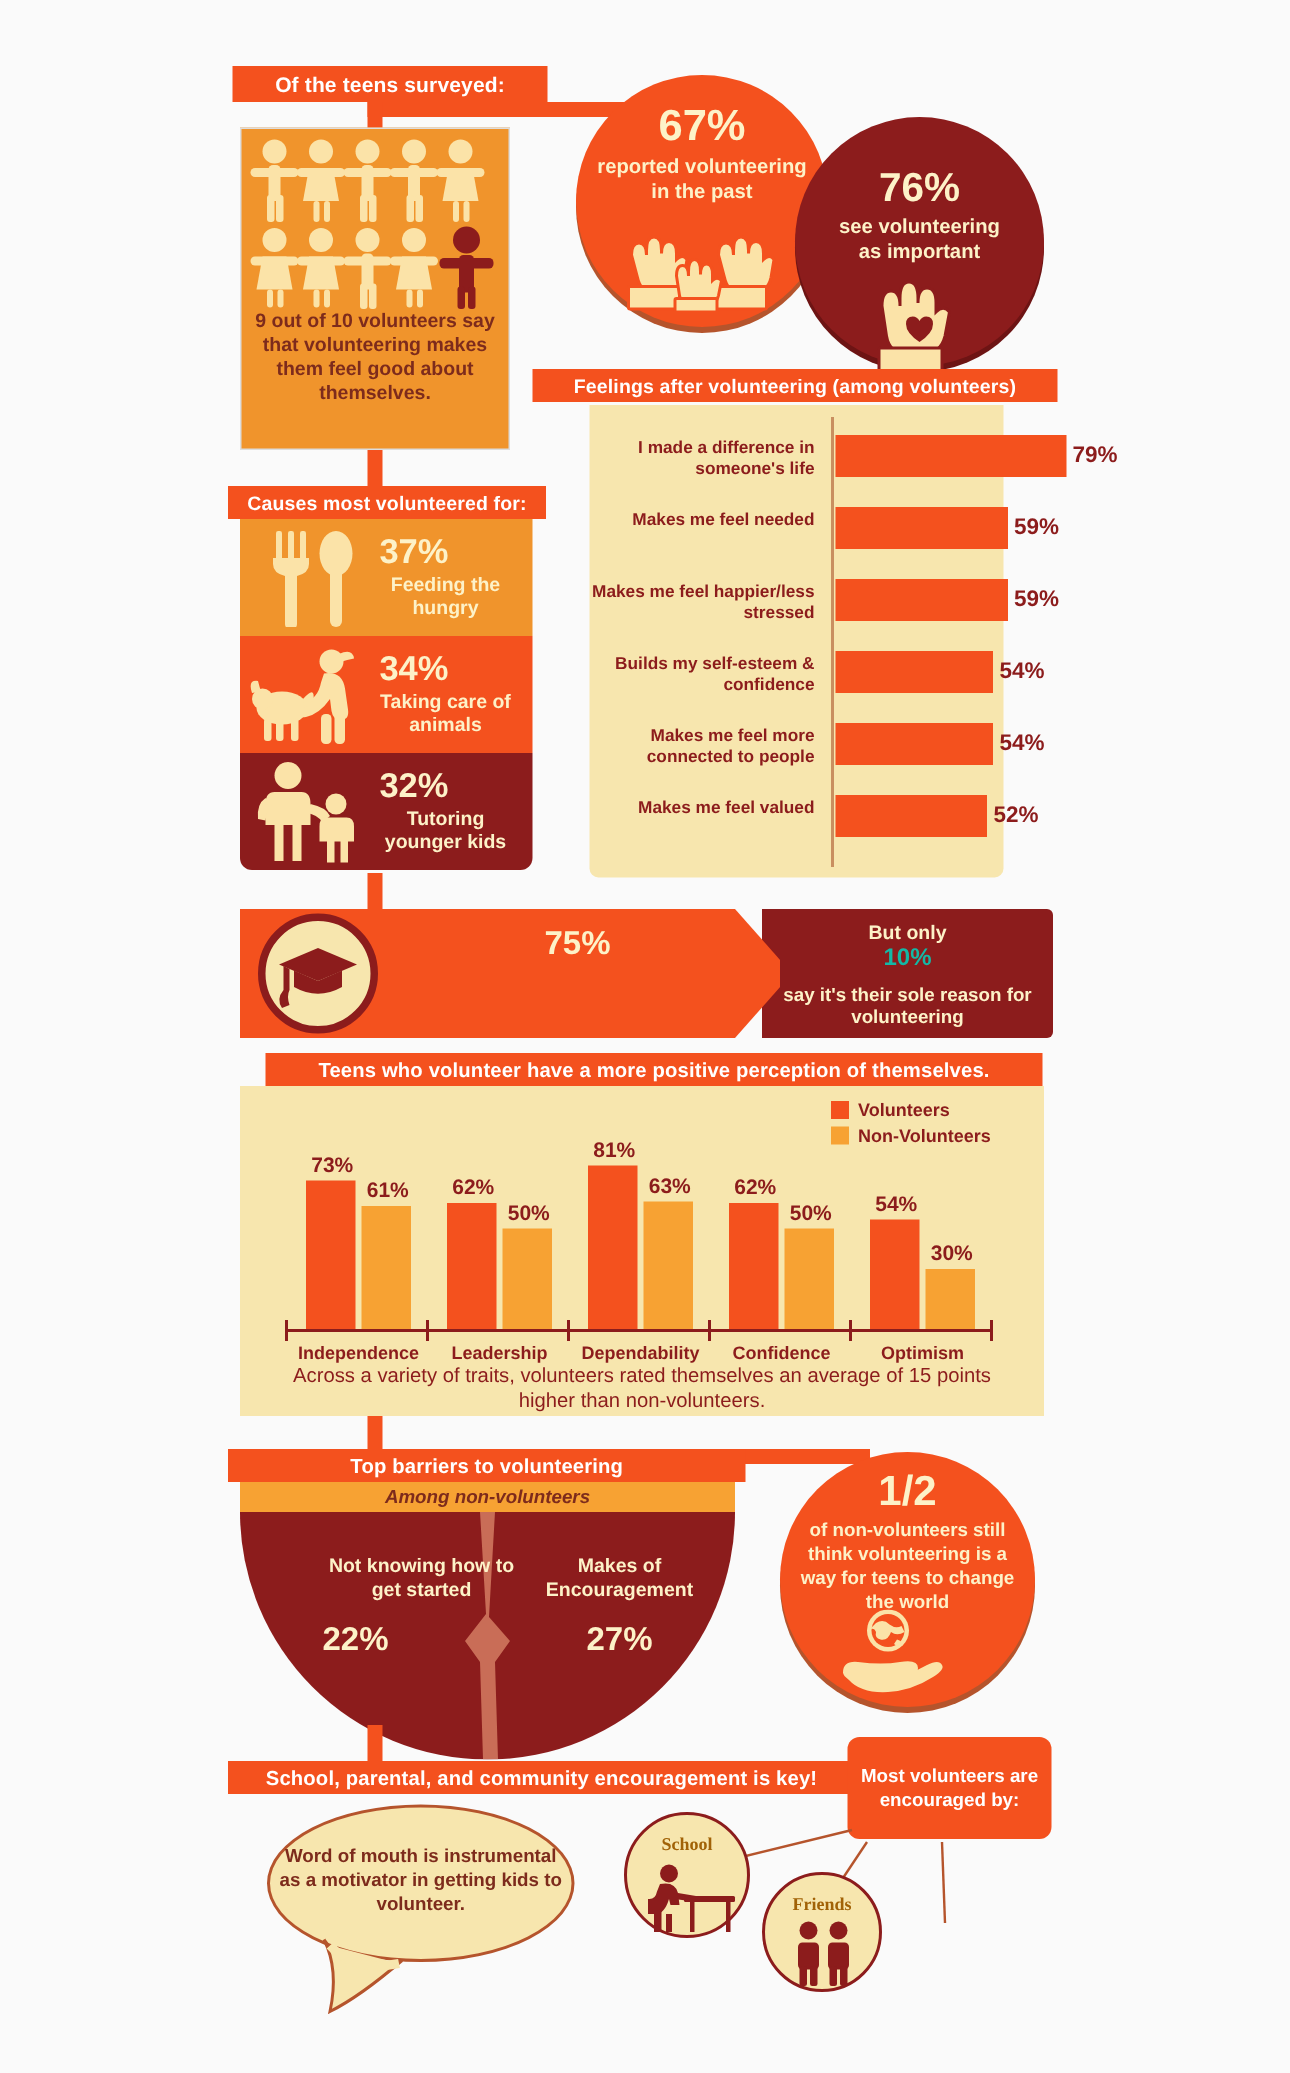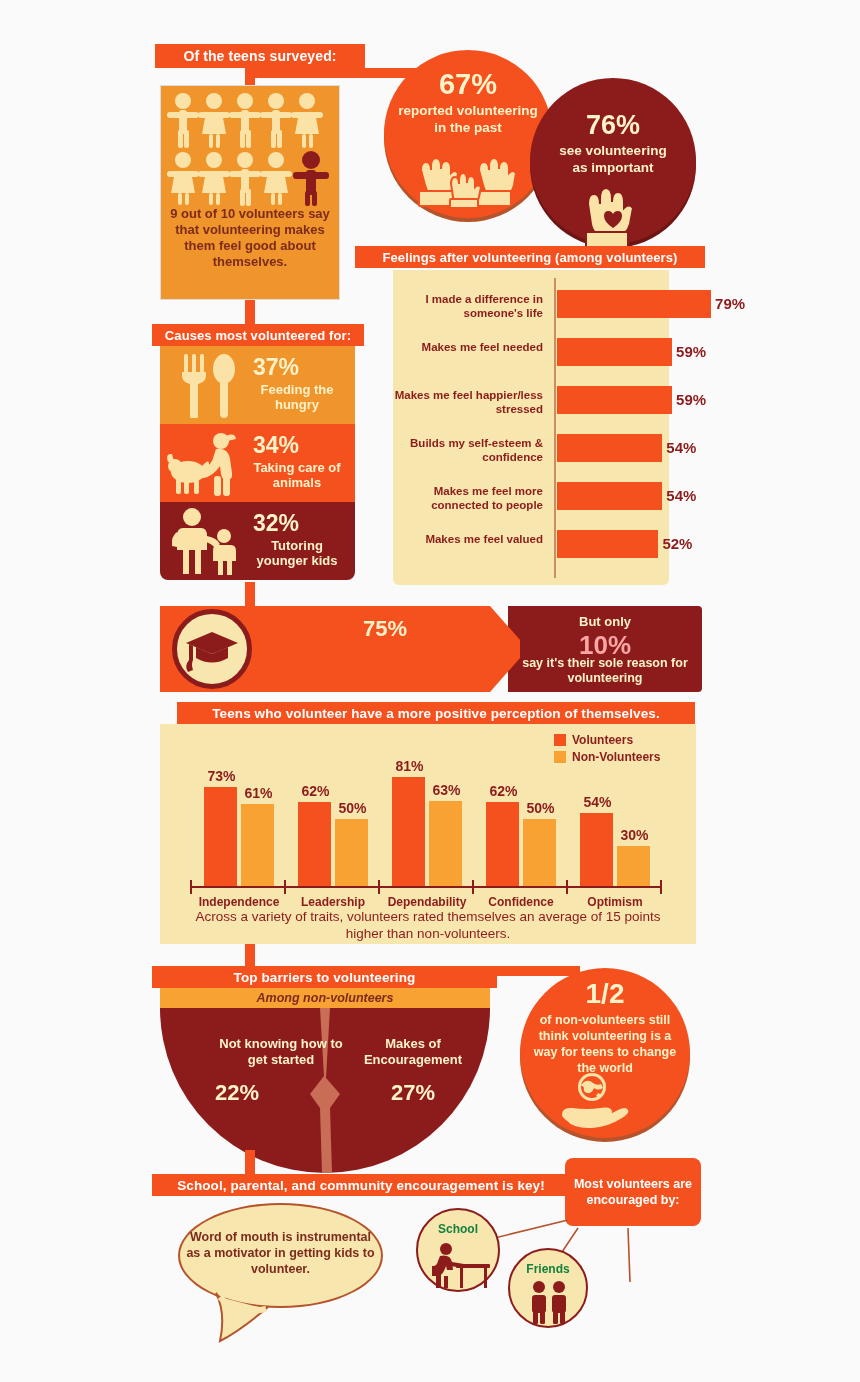--- a/index.html
+++ b/index.html
@@ -93,22 +93,22 @@
   #conn6v { left:245px; top:1150px; width:10px; height:24px; }
   #hdr6 { left:152px; top:1174px; width:418px; height:22px; font-size:13.5px; }
   #bubble { left:178px; top:1203px; width:205px; height:105px; border-radius:50%;
       background:#f7e6ae; border:2px solid #b5542c; }
   #bubble .btx { position:absolute; left:6px; right:6px; top:24px; text-align:center;
       color:#7d2b1c; font-size:12.5px; line-height:16px; font-weight:bold; }
   #mostBox { left:565px; top:1158px; width:136px; height:68px; background:#f4511e; border-radius:8px;
       display:flex; align-items:center; justify-content:center; text-align:center;
       color:#fff; font-weight:bold; font-size:12.5px; line-height:16px; }
   .encCirc { position:absolute; border-radius:50%; background:#f7e6ae; border:2px solid #8c1c1c; }
-  .encLbl { position:absolute; left:0; right:0; text-align:center; color:#15803d;
-      font-weight:bold; font-size:12px; }
+  .encLbl { position:absolute; left:0; right:0; text-align:center; color:#a16207;
+      font-weight:bold; font-size:12px;font-family:Liberation Serif, serif; }
 </style>
 </head>
 <body>
 
 <div id="page">
 
   <div class="conn" id="conn1h"></div>
   <div class="conn" id="conn1v"></div>
   <div class="abs bar-title" id="hdr1">Of the teens surveyed:</div>
 
@@ -307,21 +307,21 @@
       </g>
     </svg>
     <div class="pct">32%</div>
     <div class="txt">Tutoring younger kids</div>
   </div>
 
   <div class="conn" id="conn3v"></div>
   <div class="abs" id="collegeBand">
     <div id="darkRight">
       <div style="position:absolute;left:0;right:0;top:8px;text-align:center;color:#fdf2c8;font-size:13px;font-weight:bold;">But only</div>
-      <div style="position:absolute;left:0;right:0;top:24px;text-align:center;color:#fca5a5;font-size:26px;font-weight:bold;">10%</div>
+      <div style="position:absolute;left:0;right:0;top:24px;text-align:center;color:#14b8a6;font-size:16px;font-weight:bold;">10%</div>
       <div style="position:absolute;left:4px;right:4px;top:50px;text-align:center;color:#fdf2c8;font-size:12.5px;font-weight:bold;line-height:15px;">say it's their sole reason for volunteering</div>
     </div>
     <div id="arrowOrange">
       <div style="position:absolute;left:110px;right:20px;top:10px;text-align:center;color:#fdf2c8;font-size:22px;font-weight:bold;">75%</div>
     </div>
     <div id="gradCirc">
       <svg width="56" height="48" viewBox="0 0 56 48" style="position:absolute;left:7px;top:14px">
         <path d="M28 4 L54 15 L28 26 L2 15 Z" fill="#8c1c1c"></path>
         <path d="M12 19 v11 q16 9 32 0 v-11 l-16 7 Z" fill="#8c1c1c"></path>
         <path d="M5 16 v16 q-5 6 -1 12 l5-2 q-2-6 0-10 v-14 Z" fill="#8c1c1c"></path>

